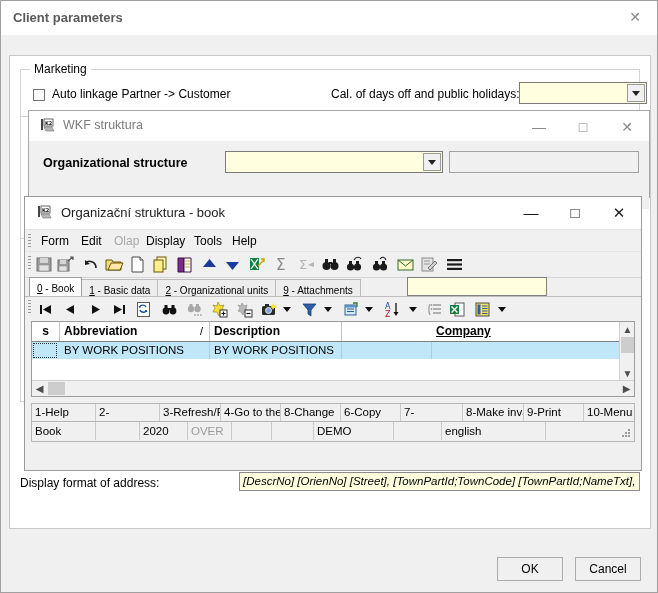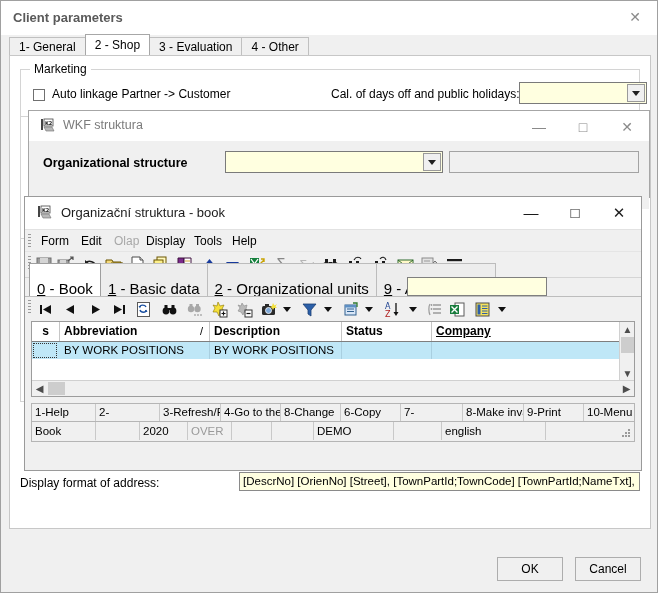--- a/index.html
+++ b/index.html
@@ -74,21 +74,21 @@
   }
   .combo .arrowbox:after{
     content:"";border-left:4px solid transparent;border-right:4px solid transparent;
     border-top:5px solid #202020;
   }
 
   
   #fmt-field{
     position:absolute;box-sizing:border-box;border:1px solid #8a8a8a;
     background:#ffffe0;height:19px;line-height:17px;padding:0 3px;
-    font-size:11.5px;white-space:nowrap;overflow:hidden;
+    font-size:11.5px;white-space:nowrap;overflow:hidden;font-style:italic;
   }
   .btn{
     box-sizing:border-box;background:#f0f0f0;border:1px solid #adadad;
     font-size:12px;display:flex;align-items:center;justify-content:center;
     color:#000;cursor:default;
   }
   #report-btn{
     position:absolute;left:492px;top:500px;width:152px;height:25px;gap:6px;
   }
   #client-footer{
@@ -140,21 +140,21 @@
     position:absolute;left:0;top:54px;width:100%;height:25px;background:#f0f0f0;
     border-top:1px solid #e5e5e5;border-bottom:1px solid #d5d5d5;
   }
   .tbicon{position:absolute;top:3px;width:19px;height:19px;}
 
   
   #org-tabs{
     position:absolute;left:4px;top:80px;height:19px;display:flex;align-items:flex-end;
   }
   .otab{
-    height:17px;line-height:17px;padding:16px 7px;font-size:15px;
+    height:17px;line-height:17px;padding:2px 7px;font-size:10px;
     border:1px solid #bcbcbc;border-bottom:none;background:#ededed;margin-right:-1px;
     box-sizing:border-box;white-space:nowrap;
   }
   .otab.active{
     background:#ffffff;height:19px;line-height:18px;border-color:#9e9e9e;z-index:2;position:relative;
   }
   #org-search{
     position:absolute;left:382px;top:80px;width:140px;height:19px;
     border:1px solid #7f7f7f;background:#ffffe0;box-sizing:border-box;
   }
@@ -249,26 +249,20 @@
 </head>
 <body>
 
 <div id="client-dialog">
 
   <div id="client-titlebar">
     <div id="client-title">Client parameters</div>
     <div class="win-btn" style="right:0">✕</div>
   </div>
 
-  <div id="client-tabs">
-    <div class="ctab">1- General</div>
-    <div class="ctab active">2 - Shop</div>
-    <div class="ctab">3 - Evaluation</div>
-    <div class="ctab">4 - Other</div>
-  </div>
 
   <div id="client-body">
 
     <div class="groupbox" style="left:10px;top:13px;width:620px;height:170px;">
       <div class="group-legend">Marketing</div>
 
       <div class="chk plain" style="left:12px;top:19px;"></div>
       <div class="lbl" style="left:31px;top:17px;">Auto linkage Partner -&gt; Customer</div>
 
       <div class="chk" style="left:12px;top:40px;"></div>
@@ -632,21 +626,20 @@
   </div>
 
   <div id="org-grid">
     <div id="grid-header">
       <div class="gh" style="left:0;width:28px;text-align:center;padding-left:0;">s</div>
       <div class="gh" style="left:178px;width:132px;">Description</div>
       <div class="gh" style="left:28px;width:150px;">
         <span>Abbreviation</span>
         <span style="position:absolute;right:6px;top:0;font-weight:normal;font-size:11px;">/</span>
       </div>
-      <div class="gh" style="left:310px;width:90px;">Status</div>
       <div class="gh" style="left:400px;width:187px;border-right:none;text-decoration:underline;">Company</div>
     </div>
 
     <div id="grid-rows">
       <div class="grow">
         <div class="gsel"></div>
         <div class="gcell" style="left:28px;width:150px;">BY WORK POSITIONS</div>
         <div class="gcell" style="left:178px;width:132px;">BY WORK POSITIONS</div>
         <div class="gcell" style="left:310px;width:90px;"></div>
         <div class="gcell" style="left:400px;width:187px;border-right:none;"></div>

